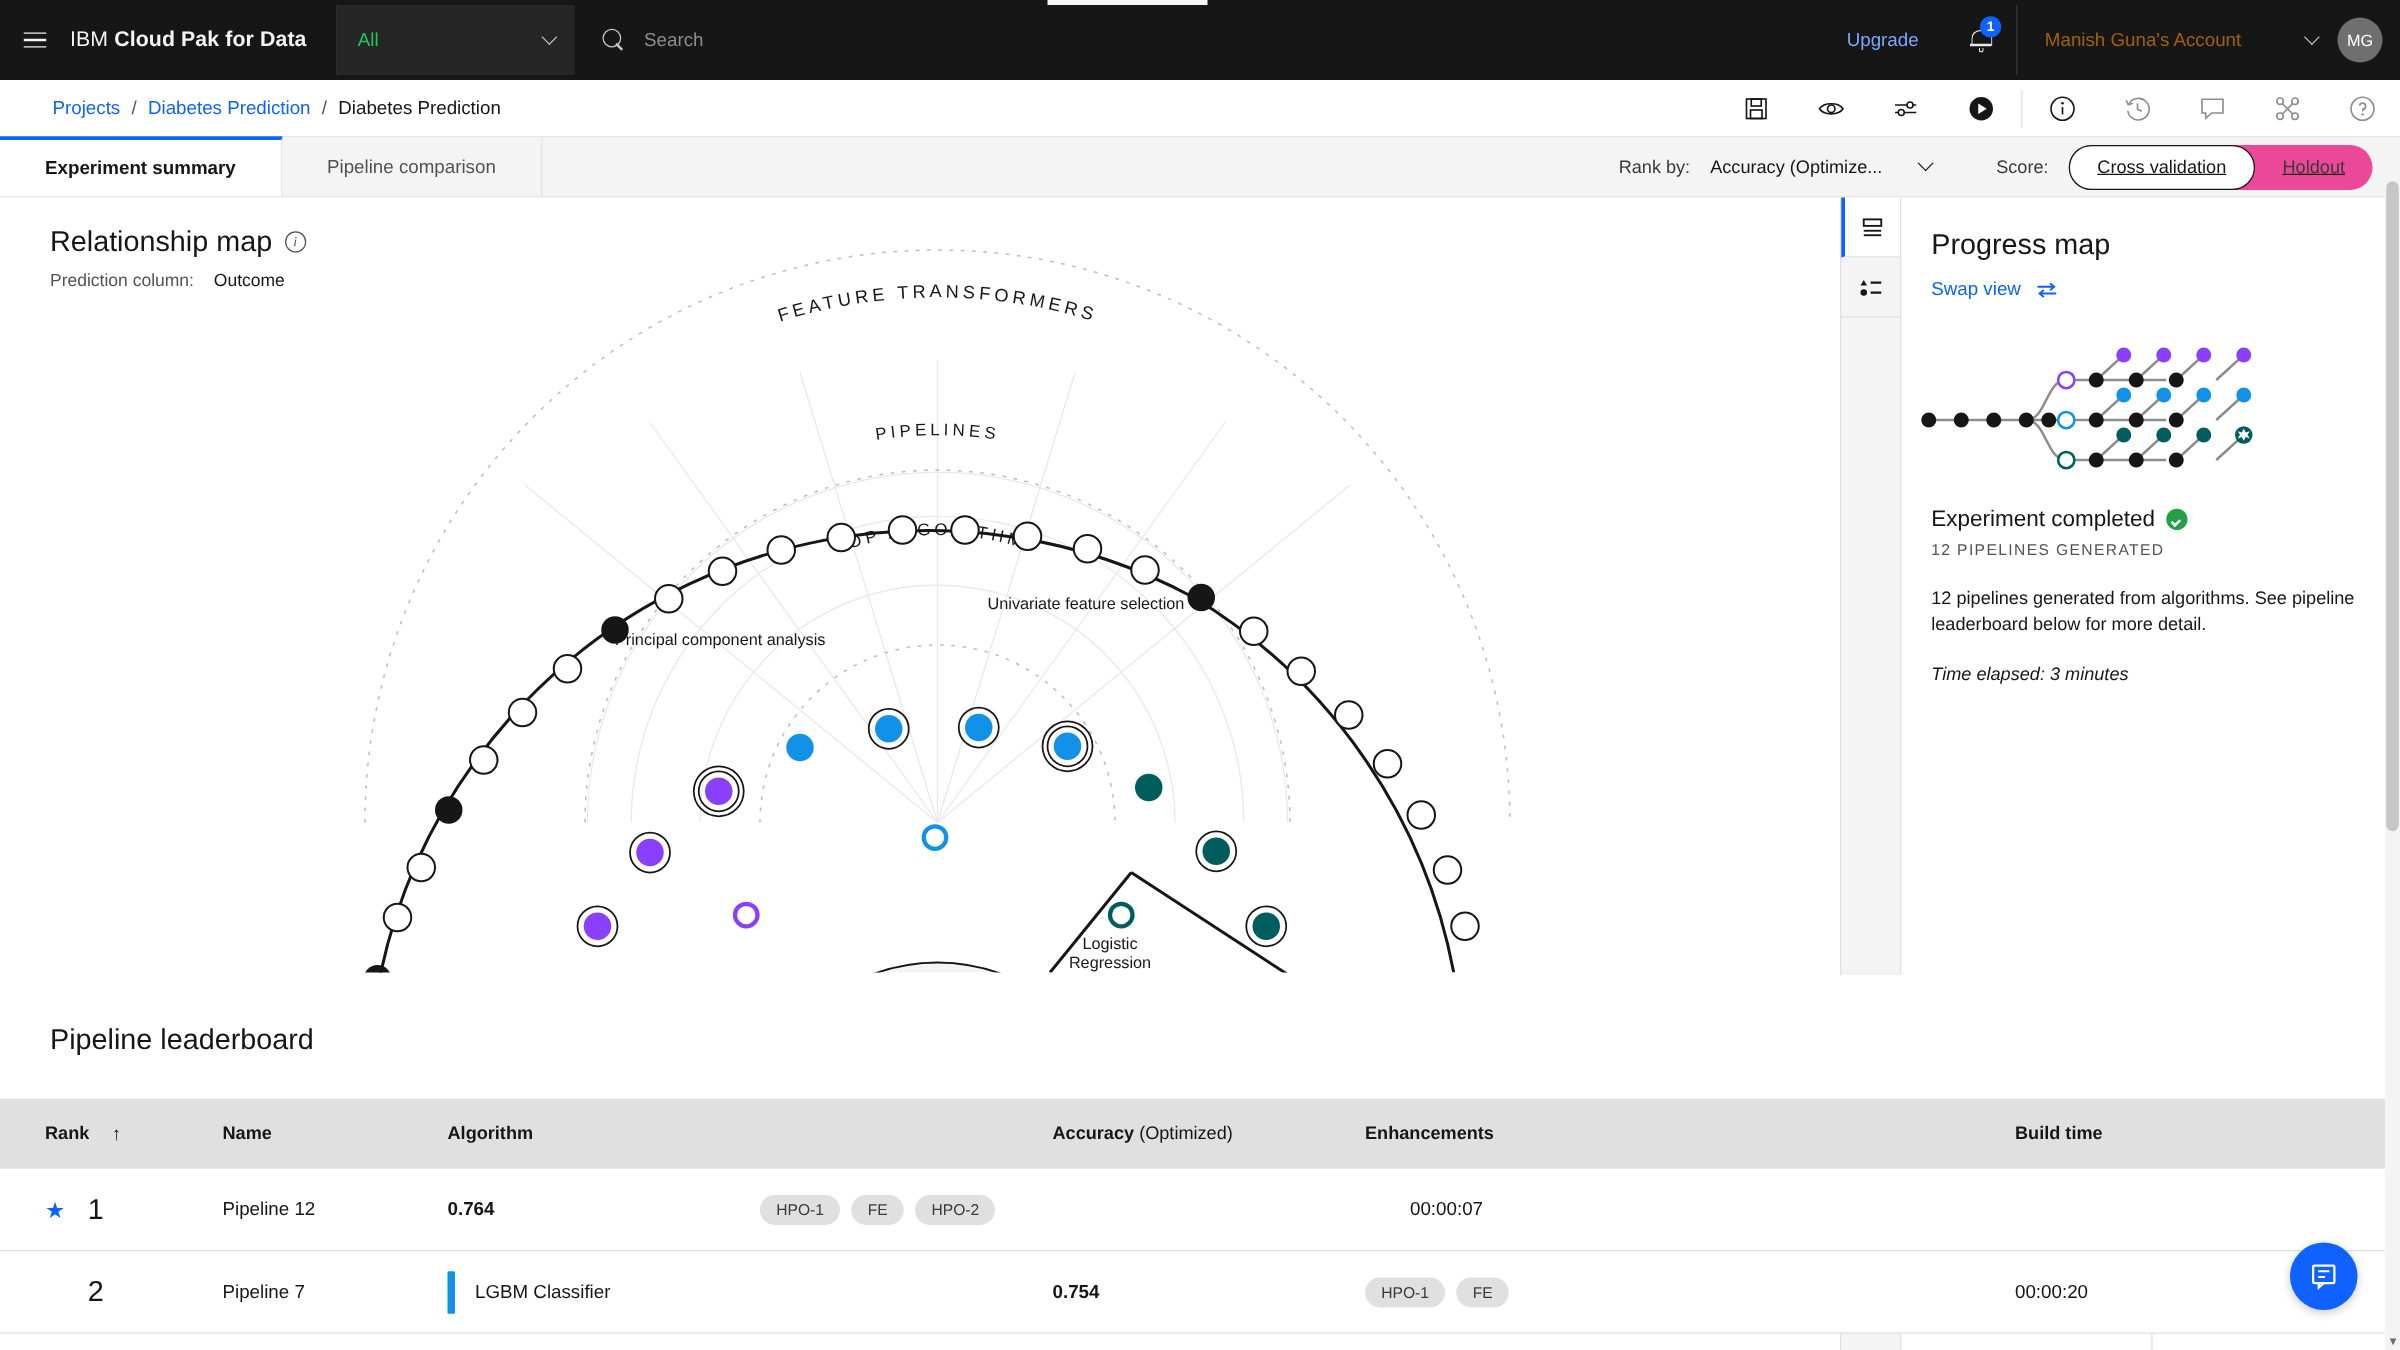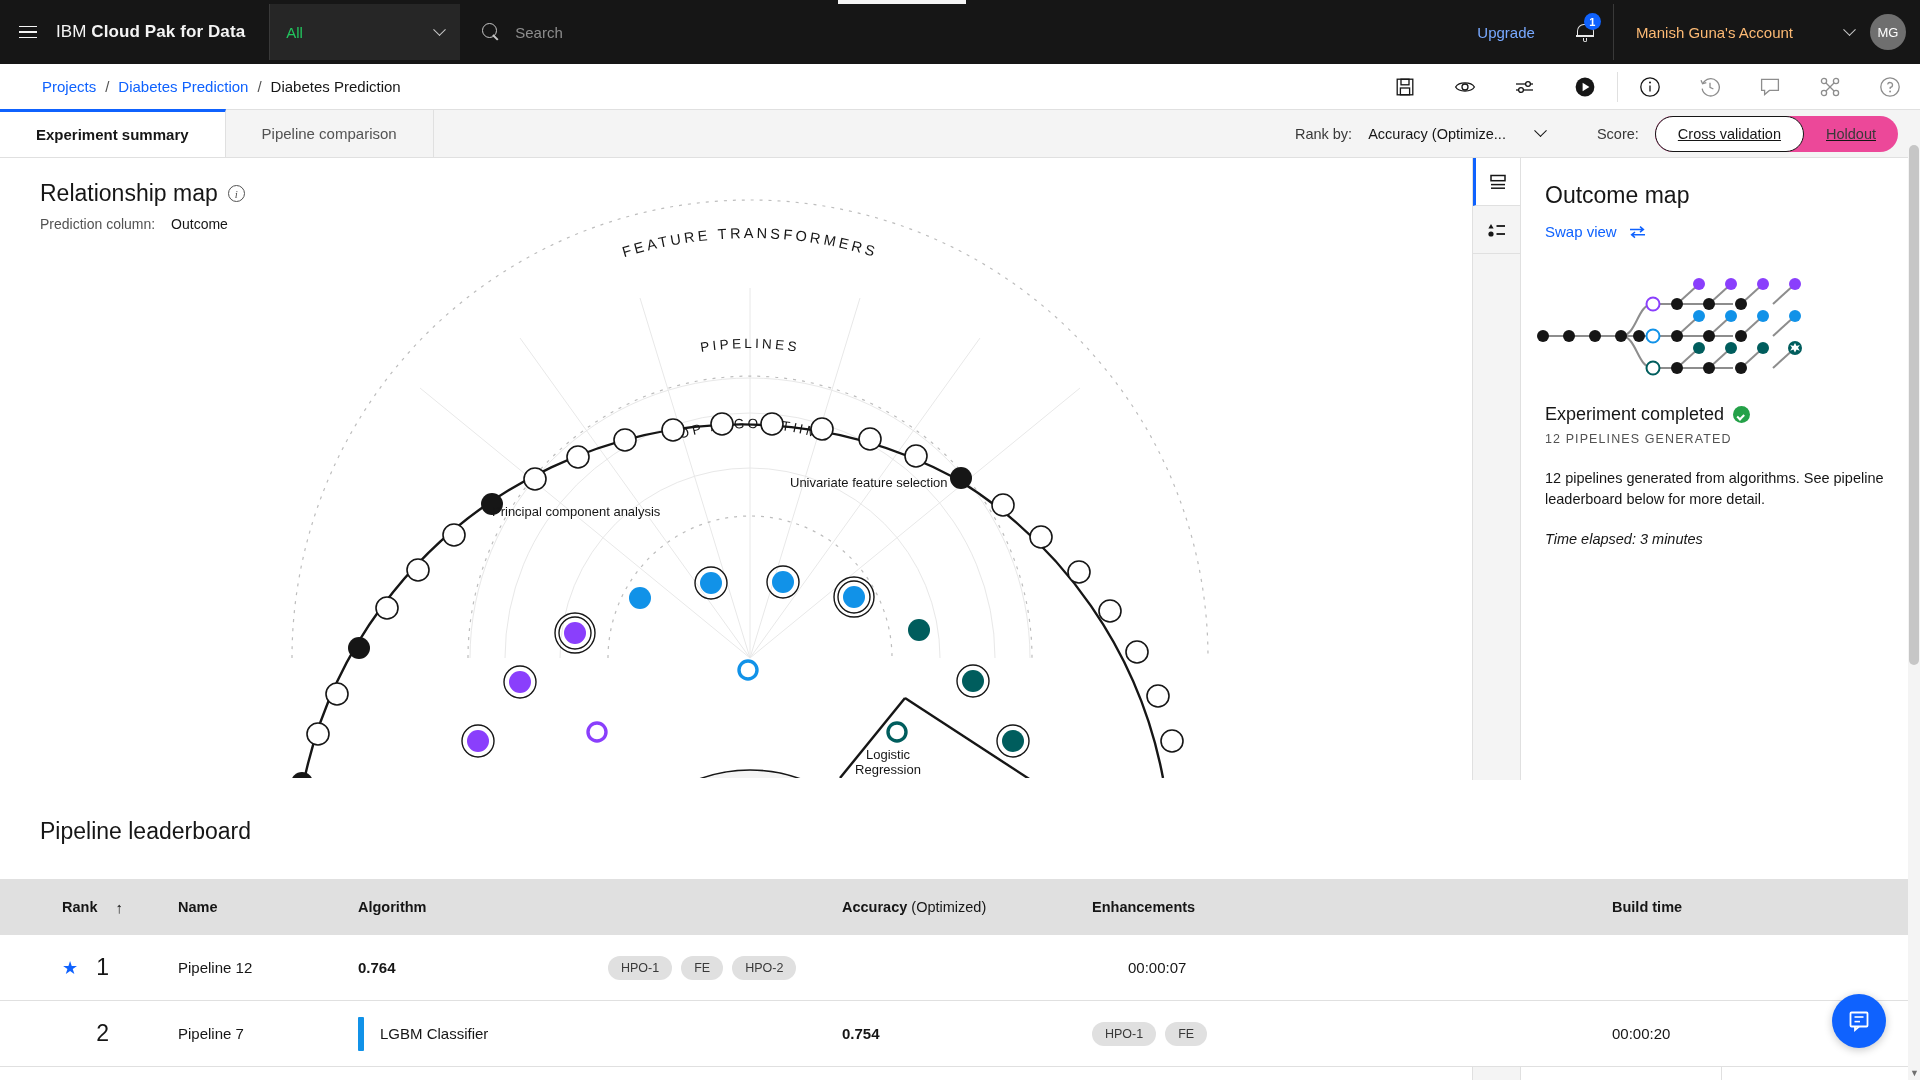--- a/index.html
+++ b/index.html
@@ -54,21 +54,21 @@
     box-shadow: 0 3px 0 -1.5px #e8e8e8;
   }
   .bell-clapper { position:absolute; left:6.5px; top:14.5px; width:4px; height:4px; border:1.6px solid #e8e8e8;
      border-top:none; border-radius: 0 0 4px 4px;}
   .badge {
     position:absolute; top:9px; right:12px; background:#0f62fe; color:#fff;
     min-width:17px; height:17px; border-radius:9px; font-size:11px; font-weight:600;
     display:flex; align-items:center; justify-content:center; padding: 0 4px;
   }
   .acct { display:flex; align-items:center; gap: 52px; padding: 0 16px 0 22px; height:56px;
-          font-size:15px; color:#fdba74; cursor:pointer;}
+          font-size:15px; color:#a16207; cursor:pointer;}
   .avatar { width:36px; height:36px; border-radius:50%; background:#6f6f6f; color:#fff;
             display:flex; align-items:center; justify-content:center; font-size:13px; margin-right:14px;}
   .hdr-tabhint { position:absolute; left:838px; top:0; width:128px; height:4px; background:#f4f4f4; }
 
   
   .crumbbar {
     height: 46px; background:#fff; display:flex; align-items:center;
     padding: 0 0 0 42px; border-bottom: 1px solid #e0e0e0;
   }
   .crumbs { display:flex; align-items:center; gap:9px; font-size:15px; }
@@ -143,21 +143,21 @@
                  font-size:15px; cursor:pointer; }
   .rp-foot div + div { border-left:1px solid #e0e0e0; }
 
   
   .lb { position:absolute; left:0; top:780px; width:1920px; background:#fff; }
   .lb-title { font-size:23px; padding: 38px 0 34px 40px; }
   .lb-head { display:flex; background:#e0e0e0; height:56px; align-items:center;
              font-size:14.5px; font-weight:700; color:#161616;}
   .lb-row { display:flex; height:66px; align-items:center; font-size:15px;
             border-bottom:1px solid #e0e0e0; }
-  .c-rank { width:178px; padding-left:62px; display:flex; align-items:center; gap:18px;}
+  .c-rank { width:178px; padding-left:36px; display:flex; align-items:center; gap:18px;}
   .c-name { width:180px; }
   .c-alg { width:484px; display:flex; align-items:center; gap:16px;}
   .c-acc { width:250px; }
   .c-enh { width:520px; display:flex; gap:9px; }
   .c-time { flex:1; }
   .sortarrow { font-size:15px; }
   .star { color:#0f62fe; font-size:18px; }
   .ranknum { font-size:23px; }
   .alg-bar { width:6px; height:34px; border-radius:1px; }
   .pill { background:#e0e0e0; border-radius:13px; padding: 5px 13px; font-size:12.5px; color:#393939; }
@@ -515,21 +515,21 @@
       <svg width="20" height="20" viewBox="0 0 20 20">
         <polygon points="4,4 6.6,8.4 1.4,8.4" fill="#161616"></polygon>
         <line x1="9.5" y1="6" x2="18" y2="6" stroke="#161616" stroke-width="1.8"></line>
         <circle cx="4" cy="14" r="2.6" fill="#161616"></circle>
         <line x1="9.5" y1="14" x2="18" y2="14" stroke="#161616" stroke-width="1.8"></line>
       </svg>
     </div>
   </div>
 
   <div class="rpanel">
-    <div class="rp-title">Outcome map</div>
+    <div class="rp-title">Progress map</div>
 
     <div class="swap">
       <span>Swap view</span>
       <svg width="17" height="14" viewBox="0 0 17 14">
         <path d="M1 4.4 H14 M11 1.6 L14.4 4.4 L11 7.2" fill="none" stroke="#0f62fe" stroke-width="1.5"></path>
         <path d="M16 9.8 H3 M6 7 L2.6 9.8 L6 12.6" fill="none" stroke="#0f62fe" stroke-width="1.5"></path>
       </svg>
     </div>
 
     <div style="padding: 30px 0 0 0;">

